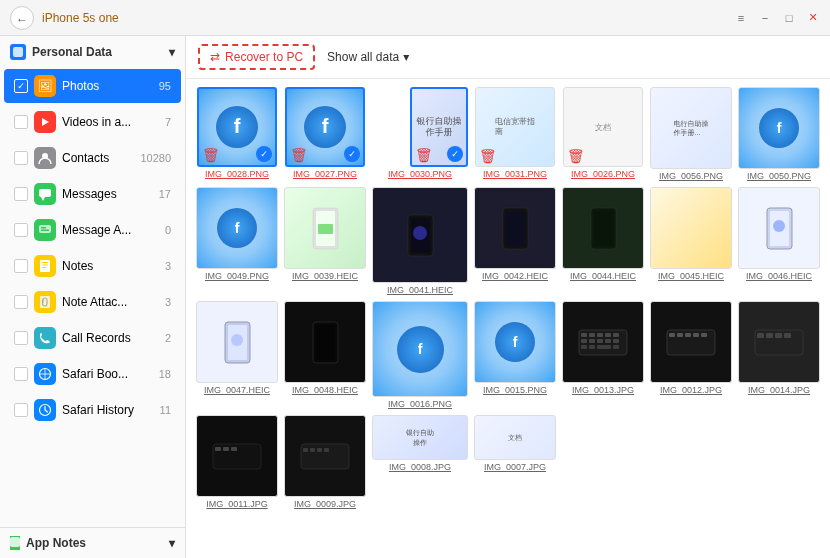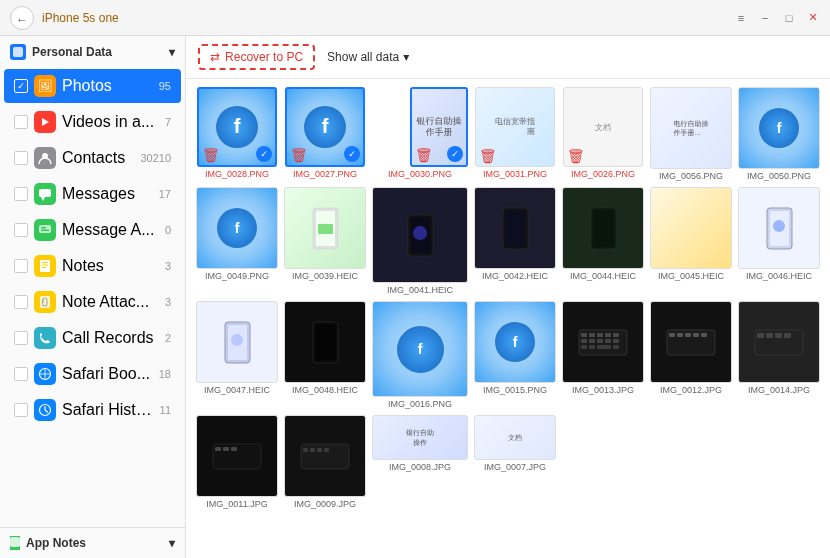--- a/index.html
+++ b/index.html
@@ -58,21 +58,21 @@
     .sidebar-item .item-checkbox {
       width: 14px; height: 14px; border: 1px solid #ccc; border-radius: 2px;
       margin-right: 6px; flex-shrink: 0; background: white;
       display: flex; align-items: center; justify-content: center;
     }
     .sidebar-item.active .item-checkbox { border-color: white; background: transparent; }
     .sidebar-item .item-icon {
       width: 22px; height: 22px; border-radius: 5px; margin-right: 6px;
       display: flex; align-items: center; justify-content: center; font-size: 13px; flex-shrink: 0;
     }
-    .sidebar-item .item-label { flex: 1; font-size: 16px; white-space: nowrap; overflow: hidden; text-overflow: ellipsis; }
+    .sidebar-item .item-label { flex: 1; font-size: 12px; white-space: nowrap; overflow: hidden; text-overflow: ellipsis; }
     .sidebar-item .item-count { font-size: 11px; color: #999; margin-left: 4px; }
     .sidebar-item.active .item-count { color: rgba(255,255,255,0.8); }
     .sidebar-item.active .item-label { color: white; }
     .sidebar-bottom-section {
       display: flex; align-items: center; justify-content: space-between;
       padding: 8px 10px; font-size: 12px; font-weight: 600; color: #333;
       border-top: 1px solid #e0e0e0; cursor: pointer; margin-top: auto;
     }
 
     
@@ -122,21 +122,21 @@
       position: absolute; bottom: 3px; right: 3px;
       width: 16px; height: 16px; border-radius: 50%;
       background: #1677ff; display: flex; align-items: center; justify-content: center;
       color: white; font-size: 9px;
     }
     .photo-thumb .delete-overlay {
       position: absolute; bottom: 3px; left: 3px;
       width: 14px; height: 14px;
       color: #e53935; font-size: 14px; line-height: 1;
     }
-    .photo-name { font-size: 9px; color: #666; margin-top: 2px; text-align: center; white-space: nowrap; overflow: hidden; text-overflow: ellipsis; width: 100%; }
+    .photo-name { font-size: 9px; color: #666; margin-top: 2px; text-align: center; white-space: nowrap; overflow: hidden; text-overflow: ellipsis; width: 100%; text-decoration: underline; }
     .photo-name.red { color: #e53935; }
     .img-doc { background: linear-gradient(135deg, #f0f4ff 0%, #dce8ff 100%); }
     .img-blue-circle { background: radial-gradient(circle, #bbdefb 0%, #90caf9 50%, #42a5f5 100%); }
 
     .circle-icon {
       width: 40%; height: 40%;
       background: radial-gradient(circle, #42a5f5, #1565c0);
       border-radius: 50%;
       display: flex; align-items: center; justify-content: center;
       color: white; font-size: 16px; font-weight: bold;
@@ -204,21 +204,21 @@
 
     <div class="sidebar-item">
       <div class="item-checkbox"></div>
       <div class="item-icon" style="background:#8e8e93;">
         <svg width="14" height="14" viewBox="0 0 14 14">
             <circle cx="7" cy="5" r="3" fill="white"></circle>
             <path d="M1 13c0-3.3 2.7-6 6-6s6 2.7 6 6" stroke="white" stroke-width="1.5" fill="none"></path>
           </svg>
       </div>
       <span class="item-label">Contacts</span>
-      <span class="item-count">30210</span>
+      <span class="item-count">10280</span>
     </div>
 
     <div class="sidebar-item">
       <div class="item-checkbox"></div>
       <div class="item-icon" style="background:#34c759;">
         <svg width="14" height="14" viewBox="0 0 14 14">
             <rect x="1" y="2" width="12" height="8" rx="2" fill="white"></rect>
             <polygon points="3,10 5,14 7,10" fill="white"></polygon>
           </svg>
       </div>
@@ -351,21 +351,21 @@
           <div class="photo-thumb selected" style="height:80px;width:58px;background:linear-gradient(135deg,#e3eaff,#c5d5f5);margin-left:38px;">
             <div style="font-size:9px;color:#555;text-align:center;padding:4px;line-height:1.2;">银行自助操<br>作手册</div>
             <div class="delete-overlay">🗑</div>
             <div class="check-overlay">✓</div>
           </div>
           <span class="photo-name red">IMG_0030.PNG</span>
         </div>
 
         <div class="photo-item">
           <div class="photo-thumb" style="height:80px;width:80px;background:linear-gradient(135deg,#e8f4ff,#cce8ff);">
-            <div style="font-size:8px;color:#666;text-align:right;padding:3px;line-height:1.2;">电信宽带指<br>南</div>
+            <div style="font-size:8px;color:#666;text-align:left;padding:3px;line-height:1.2;">电信宽带指<br>南</div>
             <div class="delete-overlay">🗑</div>
           </div>
           <span class="photo-name red">IMG_0031.PNG</span>
         </div>
 
         <div class="photo-item">
           <div class="photo-thumb" style="height:80px;width:80px;background:#f5f5f5;">
             <div style="font-size:8px;color:#888;text-align:center;padding:3px;">文档</div>
             <div class="delete-overlay">🗑</div>
           </div>

